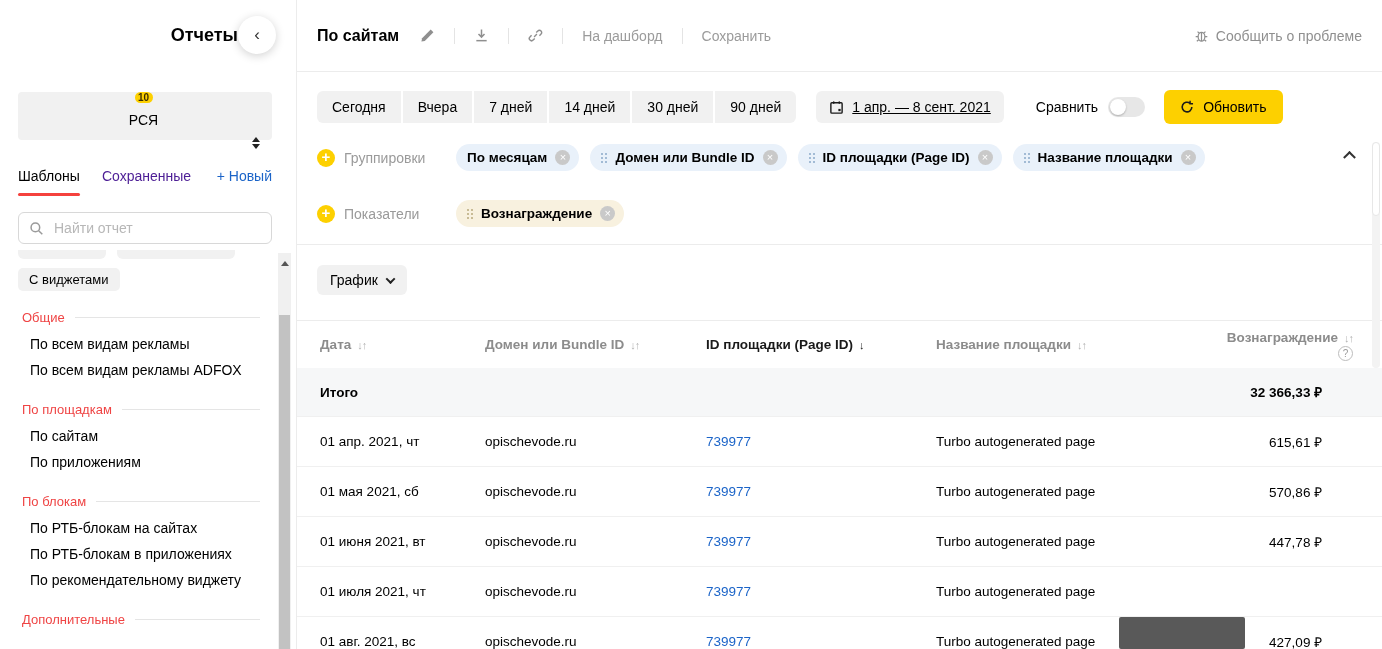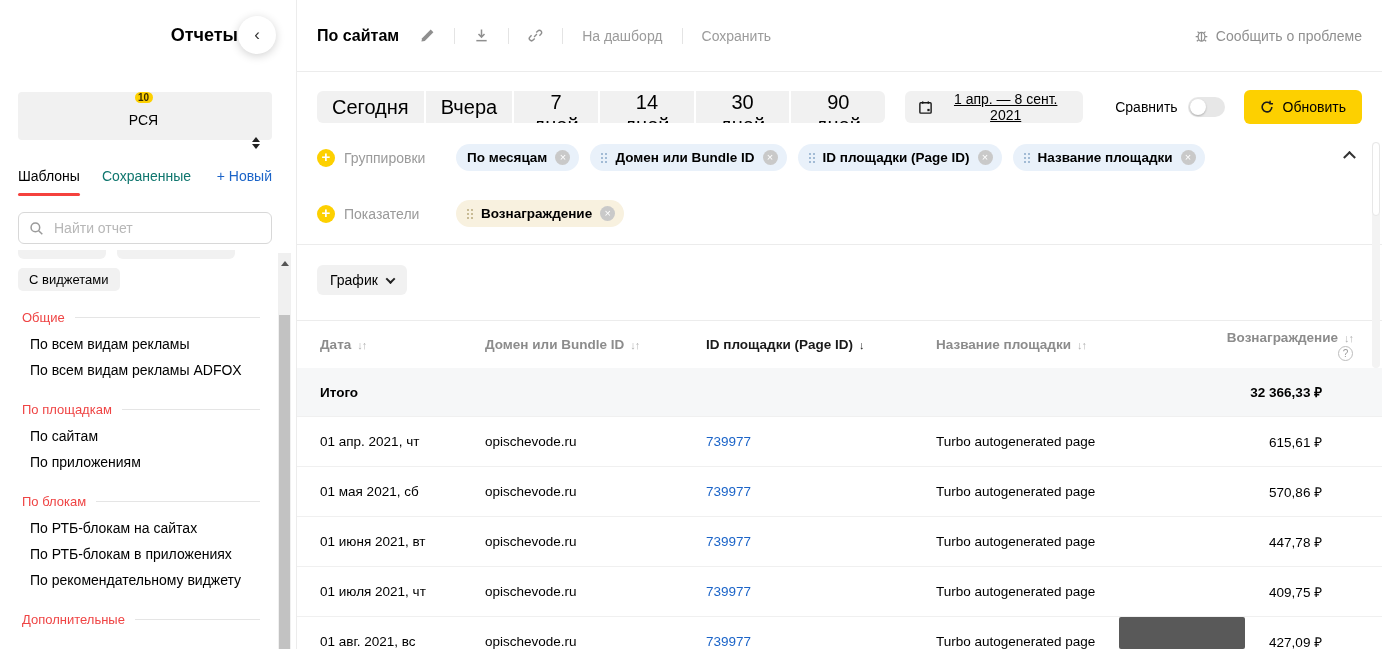--- a/index.html
+++ b/index.html
@@ -21,21 +21,21 @@
   .product-select { margin:38px 24px 0 18px; height:48px; background:#f1f1f1; border-radius:4px;
     display:flex; align-items:center; gap:9px; padding:0 12px 0 9px; cursor:pointer; font-size:14px;flex-direction:column; }
   .badge { min-width:18px; height:18px; border-radius:9px; background:var(--accent-yellow,#fc0);
     font-size:10px; font-weight:700; color:#3b2d00; display:flex; align-items:center; justify-content:center; }
   .updown { margin-left:auto; display:flex; flex-direction:column; gap:2px; }
   .updown i { display:block; width:0; height:0; border-left:4px solid transparent; border-right:4px solid transparent; }
   .updown .up { border-bottom:5px solid #222; }
   .updown .dn { border-top:5px solid #222; }
 
   .tabs { display:flex; align-items:baseline; gap:22px; padding:28px 24px 0 18px; font-size:14px; }
-  .tab { color:#0f766e; cursor:pointer; position:relative; padding-bottom:12px; }
+  .tab { color:#4c1d95; cursor:pointer; position:relative; padding-bottom:12px; }
   .tab.active { color:#000; }
   .tab.active::after { content:""; position:absolute; left:0; right:0; bottom:0; height:3px;
     background:var(--tab-red,#f33); border-radius:2px; }
   .new-link { margin-left:auto; color:var(--link-blue,#1b64c8); cursor:pointer; text-decoration:none; }
 
   .search { margin:16px 24px 0 18px; height:32px; border:1px solid #d8d8d8; border-radius:6px;
     display:flex; align-items:center; gap:8px; padding:0 10px; background:#fff; }
   .search input { border:none; outline:none; flex:1; font-size:14px; color:#333; font-family:inherit; background:transparent; min-width:0; }
   .search input::placeholder { color:#b7b7b7; }
 
@@ -60,21 +60,21 @@
   .m-header { height:72px; flex-shrink:0; border-bottom:1px solid #ececec; display:flex; align-items:center; padding:0 20px; }
   .m-title { font-size:16px; font-weight:700; margin-right:20px; }
   .icon-btn { background:none; border:none; padding:0; cursor:pointer; color:#8f8f8f; display:flex; align-items:center; }
   .vsep { width:1px; height:16px; background:#e4e4e4; margin:0 19px; }
   .hdr-link { color:#9b9b9b; cursor:pointer; font-size:14px; }
   .report-problem { margin-left:auto; display:flex; align-items:center; gap:7px; color:#8f8f8f; font-size:14px; cursor:pointer; }
 
   .filters { display:flex; align-items:center; padding:18px 20px 0; flex-shrink:0; }
   .seg { display:flex; border-radius:6px; overflow:hidden; }
   .seg button { background:#f1f1f1; border:none; border-left:2px solid #fff; height:32px; padding:0 15px;
-    font-size:20px; font-family:inherit; cursor:pointer; color:#000; }
+    font-size:14px; font-family:inherit; cursor:pointer; color:#000; }
   .seg button:first-child { border-left:none; }
   .date-btn { margin-left:20px; height:32px; background:#f1f1f1; border:none; border-radius:6px;
     display:flex; align-items:center; gap:8px; padding:0 13px; font-size:14px; font-family:inherit; cursor:pointer;text-decoration:underline; }
   .compare { margin-left:32px; display:flex; align-items:center; gap:10px; font-size:14px; }
   .toggle { width:37px; height:20px; border-radius:10px; background:#e7e7e7; position:relative; cursor:pointer; }
   .toggle .knob { position:absolute; left:2px; top:2px; width:16px; height:16px; border-radius:50%;
     background:#fff; box-shadow:0 1px 2px rgba(0,0,0,.25); }
   .refresh-btn { margin-left:19px; height:34px; background:var(--accent-yellow,#fc0); border:none; border-radius:6px;
     display:flex; align-items:center; gap:9px; padding:0 16px; font-size:14px; font-family:inherit; cursor:pointer; }
 
@@ -437,21 +437,20 @@
         <div>opischevode.ru</div>
         <div class="cell-link">739977</div>
         <div>Turbo autogenerated page</div>
         <div class="cell-val">447,78 ₽</div>
       </div>
       <div class="tr data-row">
         <div>01 июля 2021, чт</div>
         <div>opischevode.ru</div>
         <div class="cell-link">739977</div>
         <div>Turbo autogenerated page</div>
-        <div class="cell-val">409,75 ₽</div>
       </div>
       <div class="tr data-row">
         <div>01 авг. 2021, вс</div>
         <div>opischevode.ru</div>
         <div class="cell-link">739977</div>
         <div>Turbo autogenerated page</div>
         <div class="cell-val">427,09 ₽</div>
       </div>
     </div>
 

